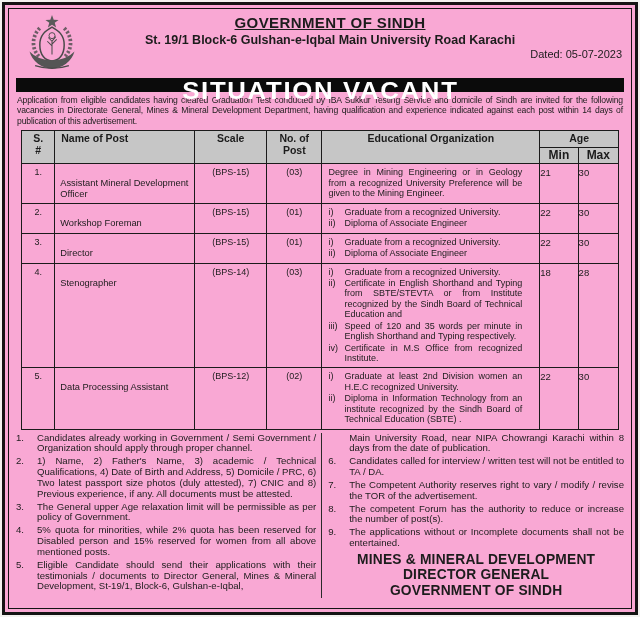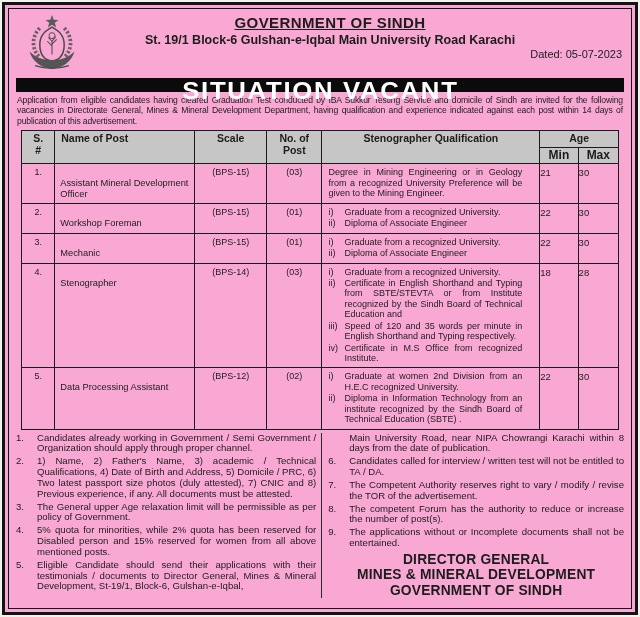--- a/index.html
+++ b/index.html
@@ -99,21 +99,21 @@
         <th rowspan="2">
           <span style="display:block">S.</span>
           <span style="display:block">#</span>
         </th>
         <th rowspan="2" style="text-align:left;padding-left:6px;">Name of Post</th>
         <th rowspan="2">Scale</th>
         <th rowspan="2">
           <span style="display:block">No. of</span>
           <span style="display:block">Post</span>
         </th>
-        <th rowspan="2">Stenographer Qualification</th>
+        <th rowspan="2">Educational Organization</th>
         <th colspan="2">Age</th>
       </tr>
       <tr class="sub">
         <th>Min</th>
         <th>Max</th>
       </tr>
     </thead>
     <tbody>
       <tr>
         <td class="c-sno">1.</td>
@@ -139,21 +139,21 @@
           <div class="qrow">
                 <span class="ql">ii)</span>
                 <span class="qt">Diploma of Associate Engineer</span>
               </div>
         </td>
         <td class="c-age">22</td>
         <td class="c-age">30</td>
       </tr>
       <tr>
         <td class="c-sno">3.</td>
-        <td class="c-post">Mechanic</td>
+        <td class="c-post">Director</td>
         <td class="c-mid">(BPS-15)</td>
         <td class="c-mid">(01)</td>
         <td class="c-qual">
           <div class="qrow">
                 <span class="ql">i)</span>
                 <span class="qt">Graduate from a recognized University.</span>
               </div>
           <div class="qrow">
                 <span class="ql">ii)</span>
                 <span class="qt">Diploma of Associate Engineer</span>
@@ -189,21 +189,21 @@
         <td class="c-age">28</td>
       </tr>
       <tr>
         <td class="c-sno">5.</td>
         <td class="c-post">Data Processing Assistant</td>
         <td class="c-mid">(BPS-12)</td>
         <td class="c-mid">(02)</td>
         <td class="c-qual">
           <div class="qrow">
                 <span class="ql">i)</span>
-                <span class="qt">Graduate at women 2nd Division from an H.E.C recognized University.</span>
+                <span class="qt">Graduate at least 2nd Division women an H.E.C recognized University.</span>
               </div>
           <div class="qrow">
                 <span class="ql">ii)</span>
                 <span class="qt">Diploma in Information Technology from an institute recognized by the Sindh Board of Technical Education (SBTE) .</span>
               </div>
         </td>
         <td class="c-age">22</td>
         <td class="c-age">30</td>
       </tr>
     </tbody>
@@ -245,22 +245,22 @@
       <div class="nitem">
             <span class="nnum">8.</span>
             <span class="ntxt">The competent Forum has the authority to reduce or increase the number of post(s).</span>
           </div>
       <div class="nitem">
             <span class="nnum">9.</span>
             <span class="ntxt">The applications without or Incomplete documents shall not be entertained.</span>
           </div>
 
       <div class="sig">
+        <div>MINES &amp; MINERAL DEVELOPMENT</div>
         <div>DIRECTOR GENERAL</div>
-        <div>MINES &amp; MINERAL DEVELOPMENT</div>
         <div>GOVERNMENT OF SINDH</div>
 
       </div>
 
     </div>
   </div>
 
 </div>
 </div>
 

